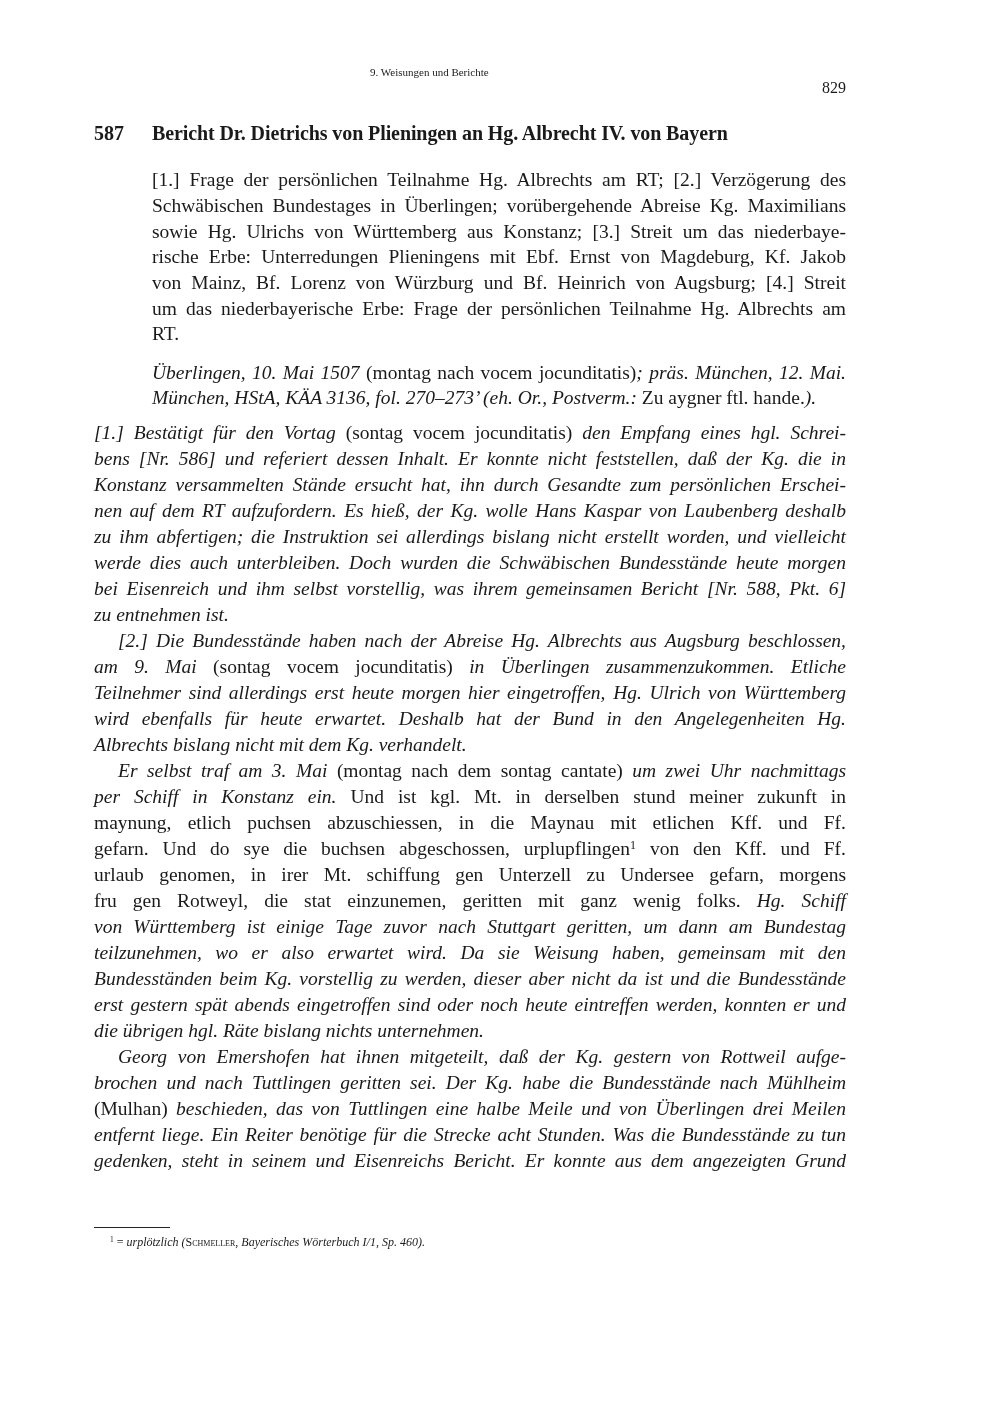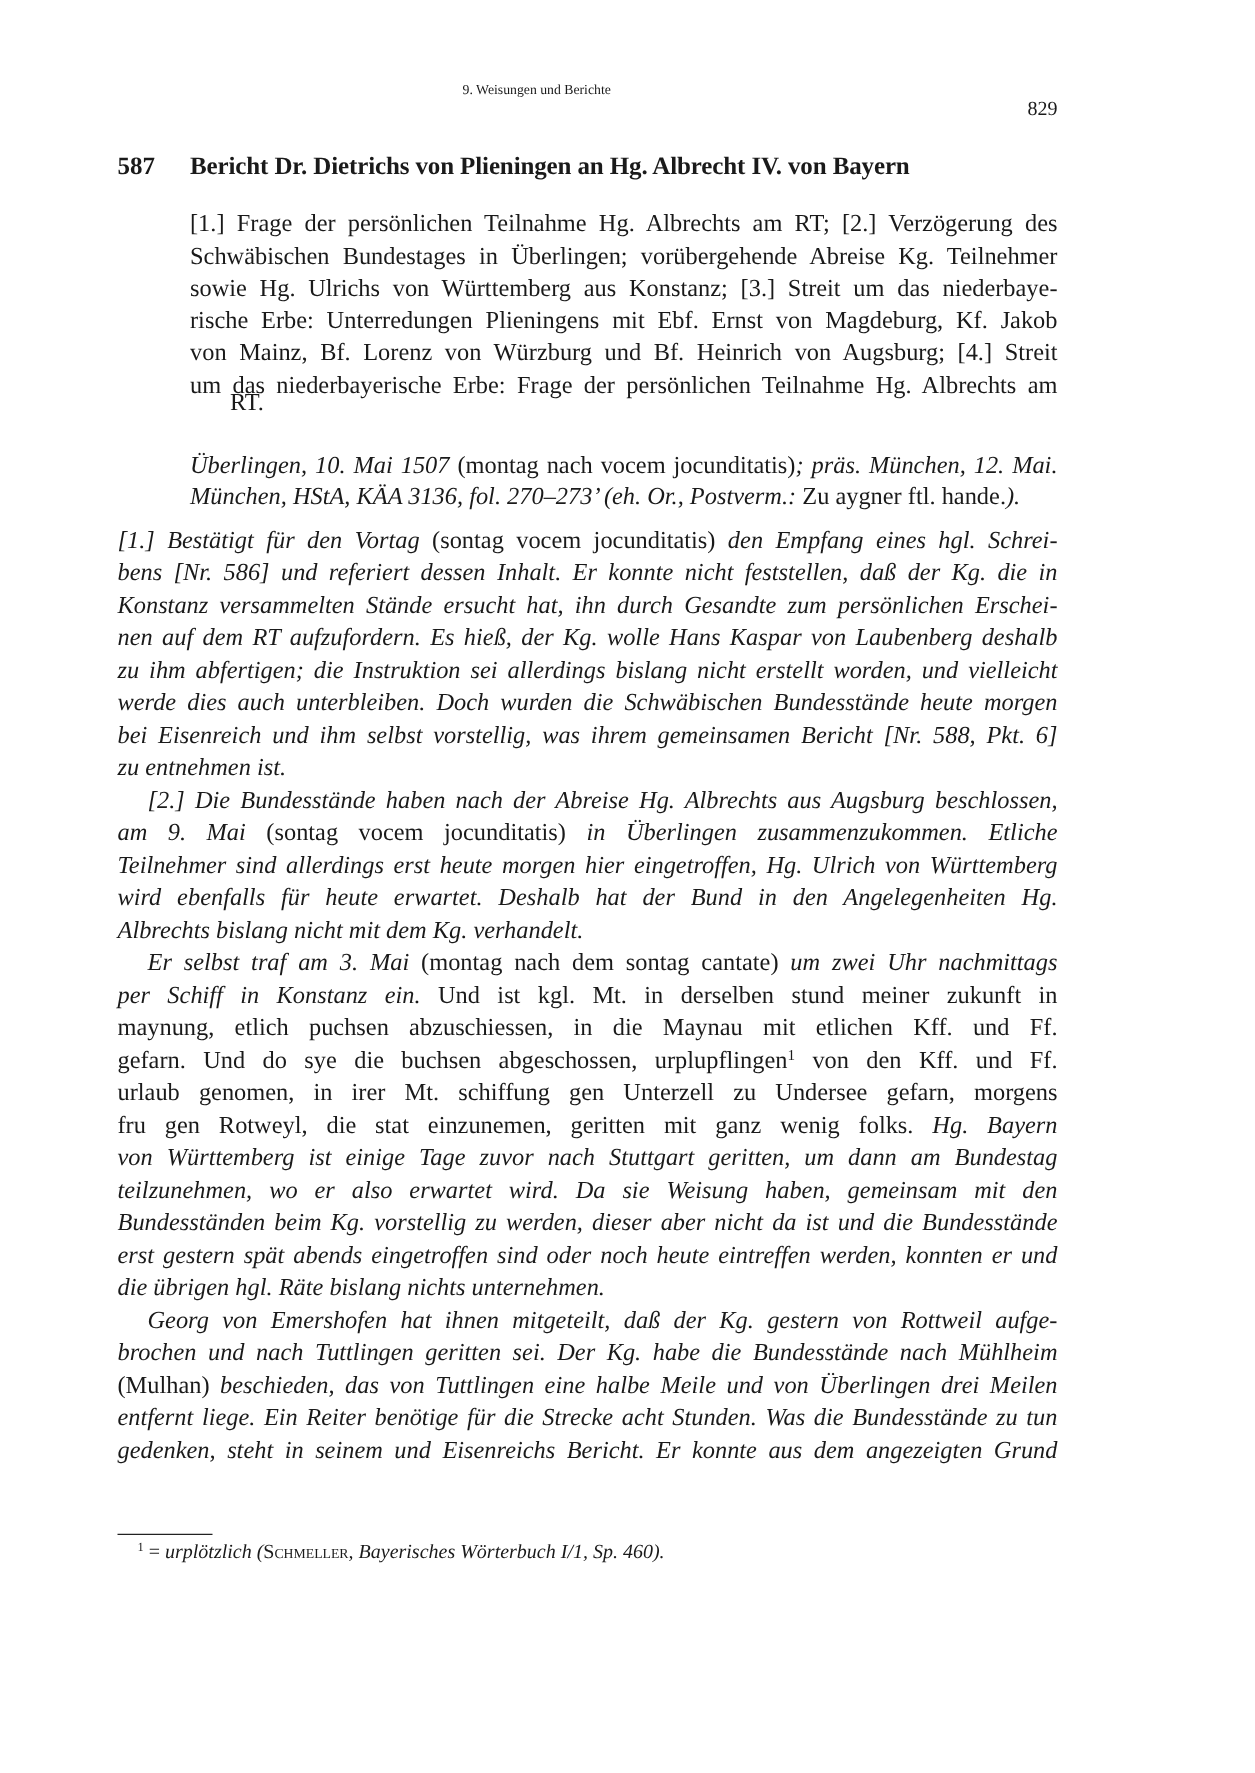--- a/index.html
+++ b/index.html
@@ -6,41 +6,41 @@
     body { width: 1004px; height: 1418px; position: relative; overflow: hidden;
            font-family: "Liberation Serif", "DejaVu Serif", serif; color: #1a1a1a; }
     .ln { position: absolute; white-space: nowrap; font-size: 19.5px; line-height: 26px; }
     .just { text-align: justify; text-align-last: justify; white-space: normal; }
     i, .it { }
     .rh { position: absolute; top: 66px; font-size: 11px; }
     .pnum { position: absolute; top: 79px; right: 158px; font-size: 16px; }
     .doc-num { position: absolute; left: 94px; top: 122px; font-size: 20px; font-weight: bold; text-align: right; }
     .doc-title { position: absolute; left: 152px; top: 122px; font-size: 20px; font-weight: bold; letter-spacing: -0.1px; }
     .fn-rule { position: absolute; left: 94px; top: 1227px; width: 76px; border-top: 1px solid #222; }
-    .fn { position: absolute; left: 110px; top: 1231px; font-size: 16px; line-height: 22px; white-space: nowrap; }
+    .fn { position: absolute; left: 110px; top: 1231px; font-size: 12px; line-height: 22px; white-space: nowrap; }
     .sc { font-variant: small-caps; font-style: normal; }
     sup { font-size: 0.62em; line-height: 0; vertical-align: 0.5em; }
   </style>
 </head>
 <body>
 
 <div class="rh" style="left:370px;">9. Weisungen und Berichte</div>
 <div class="pnum">829</div>
 
 <div class="doc-num">587</div>
 <div class="doc-title">Bericht Dr. Dietrichs von Plieningen an Hg. Albrecht IV. von Bayern</div>
 
 <div id="summary">
     <div class="ln it just" style="left: 152px; top: 167px; width: 694px;">[1.] Frage der persönlichen Teilnahme Hg. Albrechts am RT; [2.] Verzögerung des</div>
-    <div class="ln it just" style="left: 152px; top: 192.8px; width: 694px;">Schwäbischen Bundestages in Überlingen; vorübergehende Abreise Kg. Teilnehmer</div>
+    <div class="ln it just" style="left: 152px; top: 192.8px; width: 694px;">Schwäbischen Bundestages in Überlingen; vorübergehende Abreise Kg. Maximilians</div>
     <div class="ln it just" style="left: 152px; top: 218.6px; width: 694px;">sowie Hg. Ulrichs von Württemberg aus Konstanz; [3.] Streit um das niederbaye-</div>
     <div class="ln it just" style="left: 152px; top: 244.4px; width: 694px;">rische Erbe: Unterredungen Plieningens mit Ebf. Ernst von Magdeburg, Kf. Jakob</div>
     <div class="ln it just" style="left: 152px; top: 270.2px; width: 694px;">von Mainz, Bf. Lorenz von Würzburg und Bf. Heinrich von Augsburg; [4.] Streit</div>
     <div class="ln it just" style="left: 152px; top: 296px; width: 694px;">um das niederbayerische Erbe: Frage der persönlichen Teilnahme Hg. Albrechts am</div>
-    <div class="ln it" style="left: 152px; top: 310px; margin-left: 32px;">RT.</div>
+    <div class="ln it" style="left: 152px; top: 321px;">RT.</div>
   </div>
 
 <div class="ln just" style="left:152px; top:360px; width:694px;">
   <i>Überlingen, 10. Mai 1507</i>
   <span>(montag nach vocem jocunditatis)</span><i>; präs. München, 12. Mai.</i>
 </div>
 <div class="ln" style="left:152px; top:385px;">
   <i>München, HStA, KÄA 3136, fol. 270–273’ (eh. Or., Postverm.:</i>
   <span>Zu aygner ftl. hande.</span><i>).</i>
 </div>
@@ -57,21 +57,21 @@
     <div class="ln just" style="left: 118px; top: 628px; width: 728px;"><i>[2.] Die Bundesstände haben nach der Abreise Hg. Albrechts aus Augsburg beschlossen,</i></div>
     <div class="ln just" style="left: 94px; top: 654px; width: 752px;"><i>am 9. Mai </i><span>(sontag vocem jocunditatis) </span><i>in Überlingen zusammenzukommen. Etliche</i></div>
     <div class="ln just" style="left: 94px; top: 680px; width: 752px;"><i>Teilnehmer sind allerdings erst heute morgen hier eingetroffen, Hg. Ulrich von Württemberg</i></div>
     <div class="ln just" style="left: 94px; top: 706px; width: 752px;"><i>wird ebenfalls für heute erwartet. Deshalb hat der Bund in den Angelegenheiten Hg.</i></div>
     <div class="ln" style="left: 94px; top: 732px;"><i>Albrechts bislang nicht mit dem Kg. verhandelt.</i></div>
     <div class="ln just" style="left: 118px; top: 758px; width: 728px;"><i>Er selbst traf am 3. Mai </i><span>(montag nach dem sontag cantate) </span><i>um zwei Uhr nachmittags</i></div>
     <div class="ln just" style="left: 94px; top: 784px; width: 752px;"><i>per Schiff in Konstanz ein. </i><span>Und ist kgl. Mt. in derselben stund meiner zukunft in</span></div>
     <div class="ln just" style="left: 94px; top: 810px; width: 752px;"><span>maynung, etlich puchsen abzuschiessen, in die Maynau mit etlichen Kff. und Ff.</span></div>
     <div class="ln just" style="left: 94px; top: 836px; width: 752px;"><span>gefarn. Und do sye die buchsen abgeschossen, urplupflingen</span><sup>1</sup><span> von den Kff. und Ff.</span></div>
     <div class="ln just" style="left: 94px; top: 862px; width: 752px;"><span>urlaub genomen, in irer Mt. schiffung gen Unterzell zu Undersee gefarn, morgens</span></div>
-    <div class="ln just" style="left: 94px; top: 888px; width: 752px;"><span>fru gen Rotweyl, die stat einzunemen, geritten mit ganz wenig folks. </span><i>Hg. Bayern</i></div>
+    <div class="ln just" style="left: 94px; top: 888px; width: 752px;"><span>fru gen Rotweyl, die stat einzunemen, geritten mit ganz wenig folks. </span><i>Hg. Schiff</i></div>
     <div class="ln just" style="left: 94px; top: 914px; width: 752px;"><i>von Württemberg ist einige Tage zuvor nach Stuttgart geritten, um dann am Bundestag</i></div>
     <div class="ln just" style="left: 94px; top: 940px; width: 752px;"><i>teilzunehmen, wo er also erwartet wird. Da sie Weisung haben, gemeinsam mit den</i></div>
     <div class="ln just" style="left: 94px; top: 966px; width: 752px;"><i>Bundesständen beim Kg. vorstellig zu werden, dieser aber nicht da ist und die Bundesstände</i></div>
     <div class="ln just" style="left: 94px; top: 992px; width: 752px;"><i>erst gestern spät abends eingetroffen sind oder noch heute eintreffen werden, konnten er und</i></div>
     <div class="ln" style="left: 94px; top: 1018px;"><i>die übrigen hgl. Räte bislang nichts unternehmen.</i></div>
     <div class="ln just" style="left: 118px; top: 1044px; width: 728px;"><i>Georg von Emershofen hat ihnen mitgeteilt, daß der Kg. gestern von Rottweil aufge-</i></div>
     <div class="ln just" style="left: 94px; top: 1070px; width: 752px;"><i>brochen und nach Tuttlingen geritten sei. Der Kg. habe die Bundesstände nach Mühlheim</i></div>
     <div class="ln just" style="left: 94px; top: 1096px; width: 752px;"><span>(Mulhan) </span><i>beschieden, das von Tuttlingen eine halbe Meile und von Überlingen drei Meilen</i></div>
     <div class="ln just" style="left: 94px; top: 1122px; width: 752px;"><i>entfernt liege. Ein Reiter benötige für die Strecke acht Stunden. Was die Bundesstände zu tun</i></div>
     <div class="ln just" style="left: 94px; top: 1148px; width: 752px;"><i>gedenken, steht in seinem und Eisenreichs Bericht. Er konnte aus dem angezeigten Grund</i></div>

